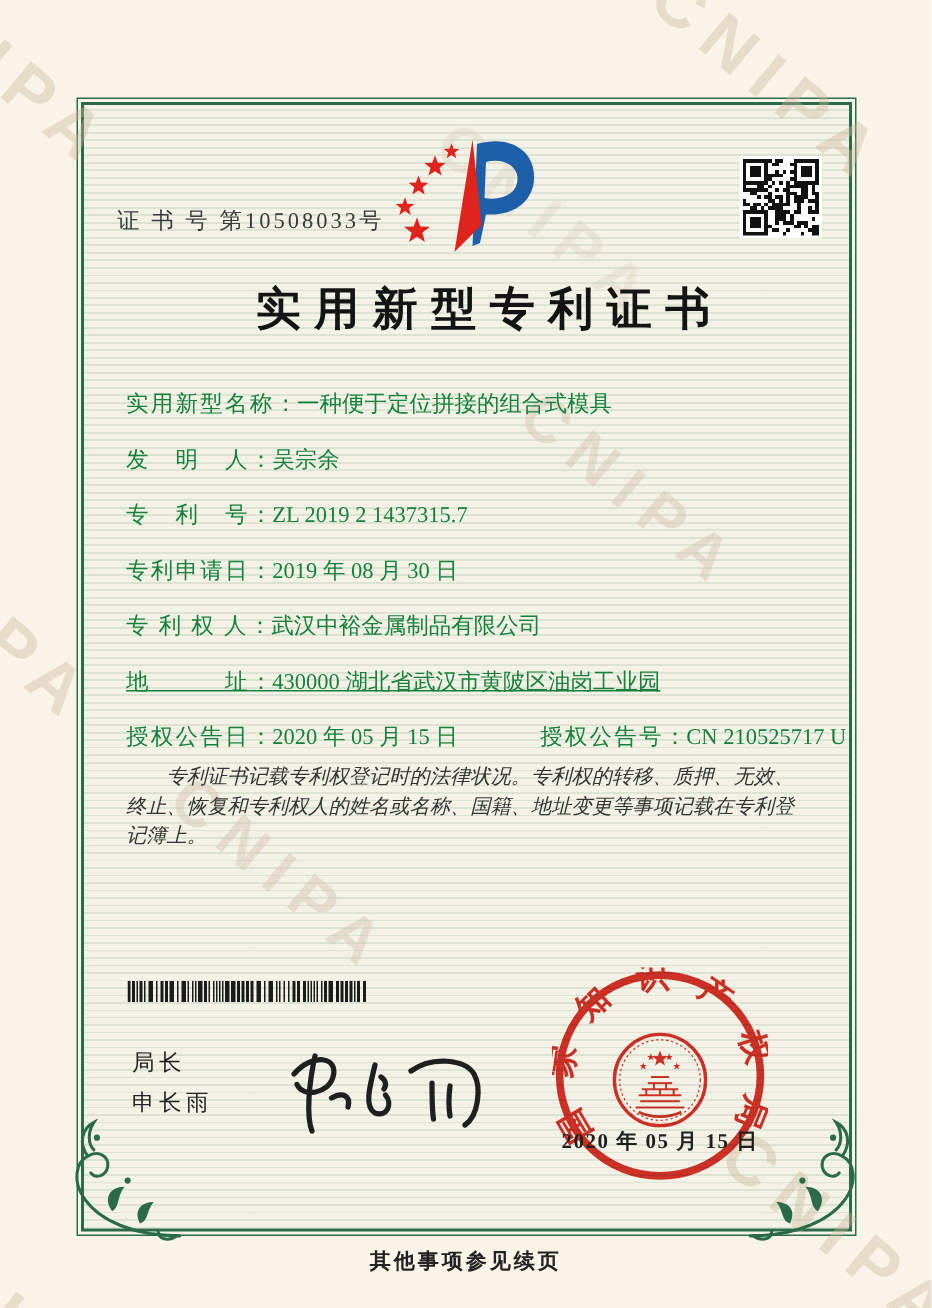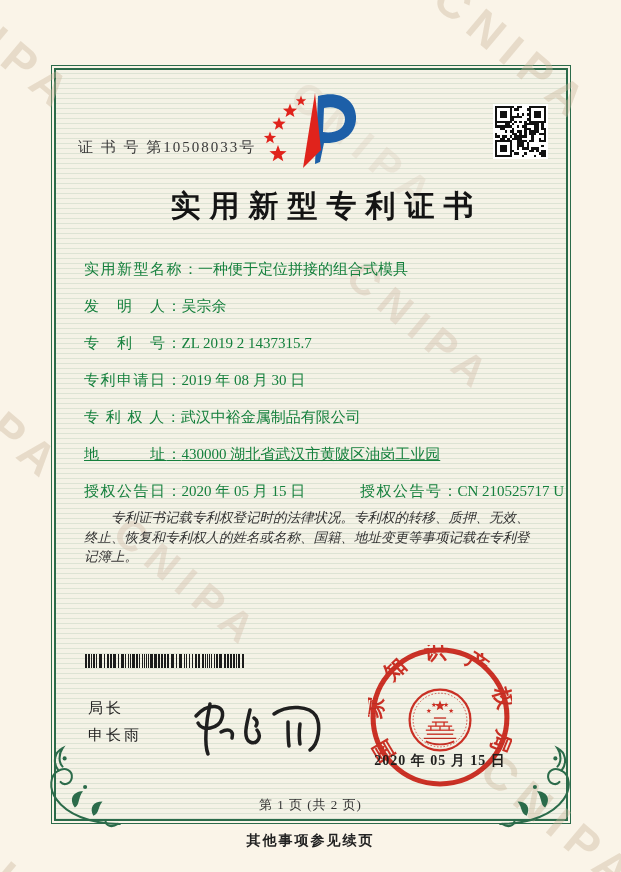--- a/index.html
+++ b/index.html
@@ -462,21 +462,20 @@
         <path d="M8,24 C20,10 38,12 34,26 C31,37 14,40 10,31"></path>
         <path d="M33,40 C40,36 46,38 44,46"></path>
         <path d="M62,18 C58,34 55,46 62,50 C70,53 74,44 69,38"></path>
         <path d="M66,26 C69,28 70,31 68,34"></path>
         <path d="M86,22 C100,12 122,14 128,24 C133,33 131,52 122,58"></path>
         <path d="M100,30 C100,40 100,48 101,54"></path>
         <path d="M112,32 C111,40 111,46 112,52"></path>
       </g>
     </svg>
 
-    <div class="page-num">第 1 页 (共 2 页)</div>
     <div class="note">其他事项参见续页</div>
   </div>
 
   <div class="seal">
     <svg viewBox="0 0 142 142">
       <circle cx="71" cy="71" r="66" fill="none" stroke="#d5281e" stroke-width="5"></circle>
       <path id="sealArc" d="M30,112 A58,58 0 1 1 112,112" fill="none"></path>
       <text font-size="21" font-weight="bold" fill="#d5281e" font-family="Liberation Serif, DejaVu Serif, serif">
         <textPath href="#sealArc" startOffset="4" textLength="256" lengthAdjust="spacing">国家知识产权局</textPath>
       </text>

